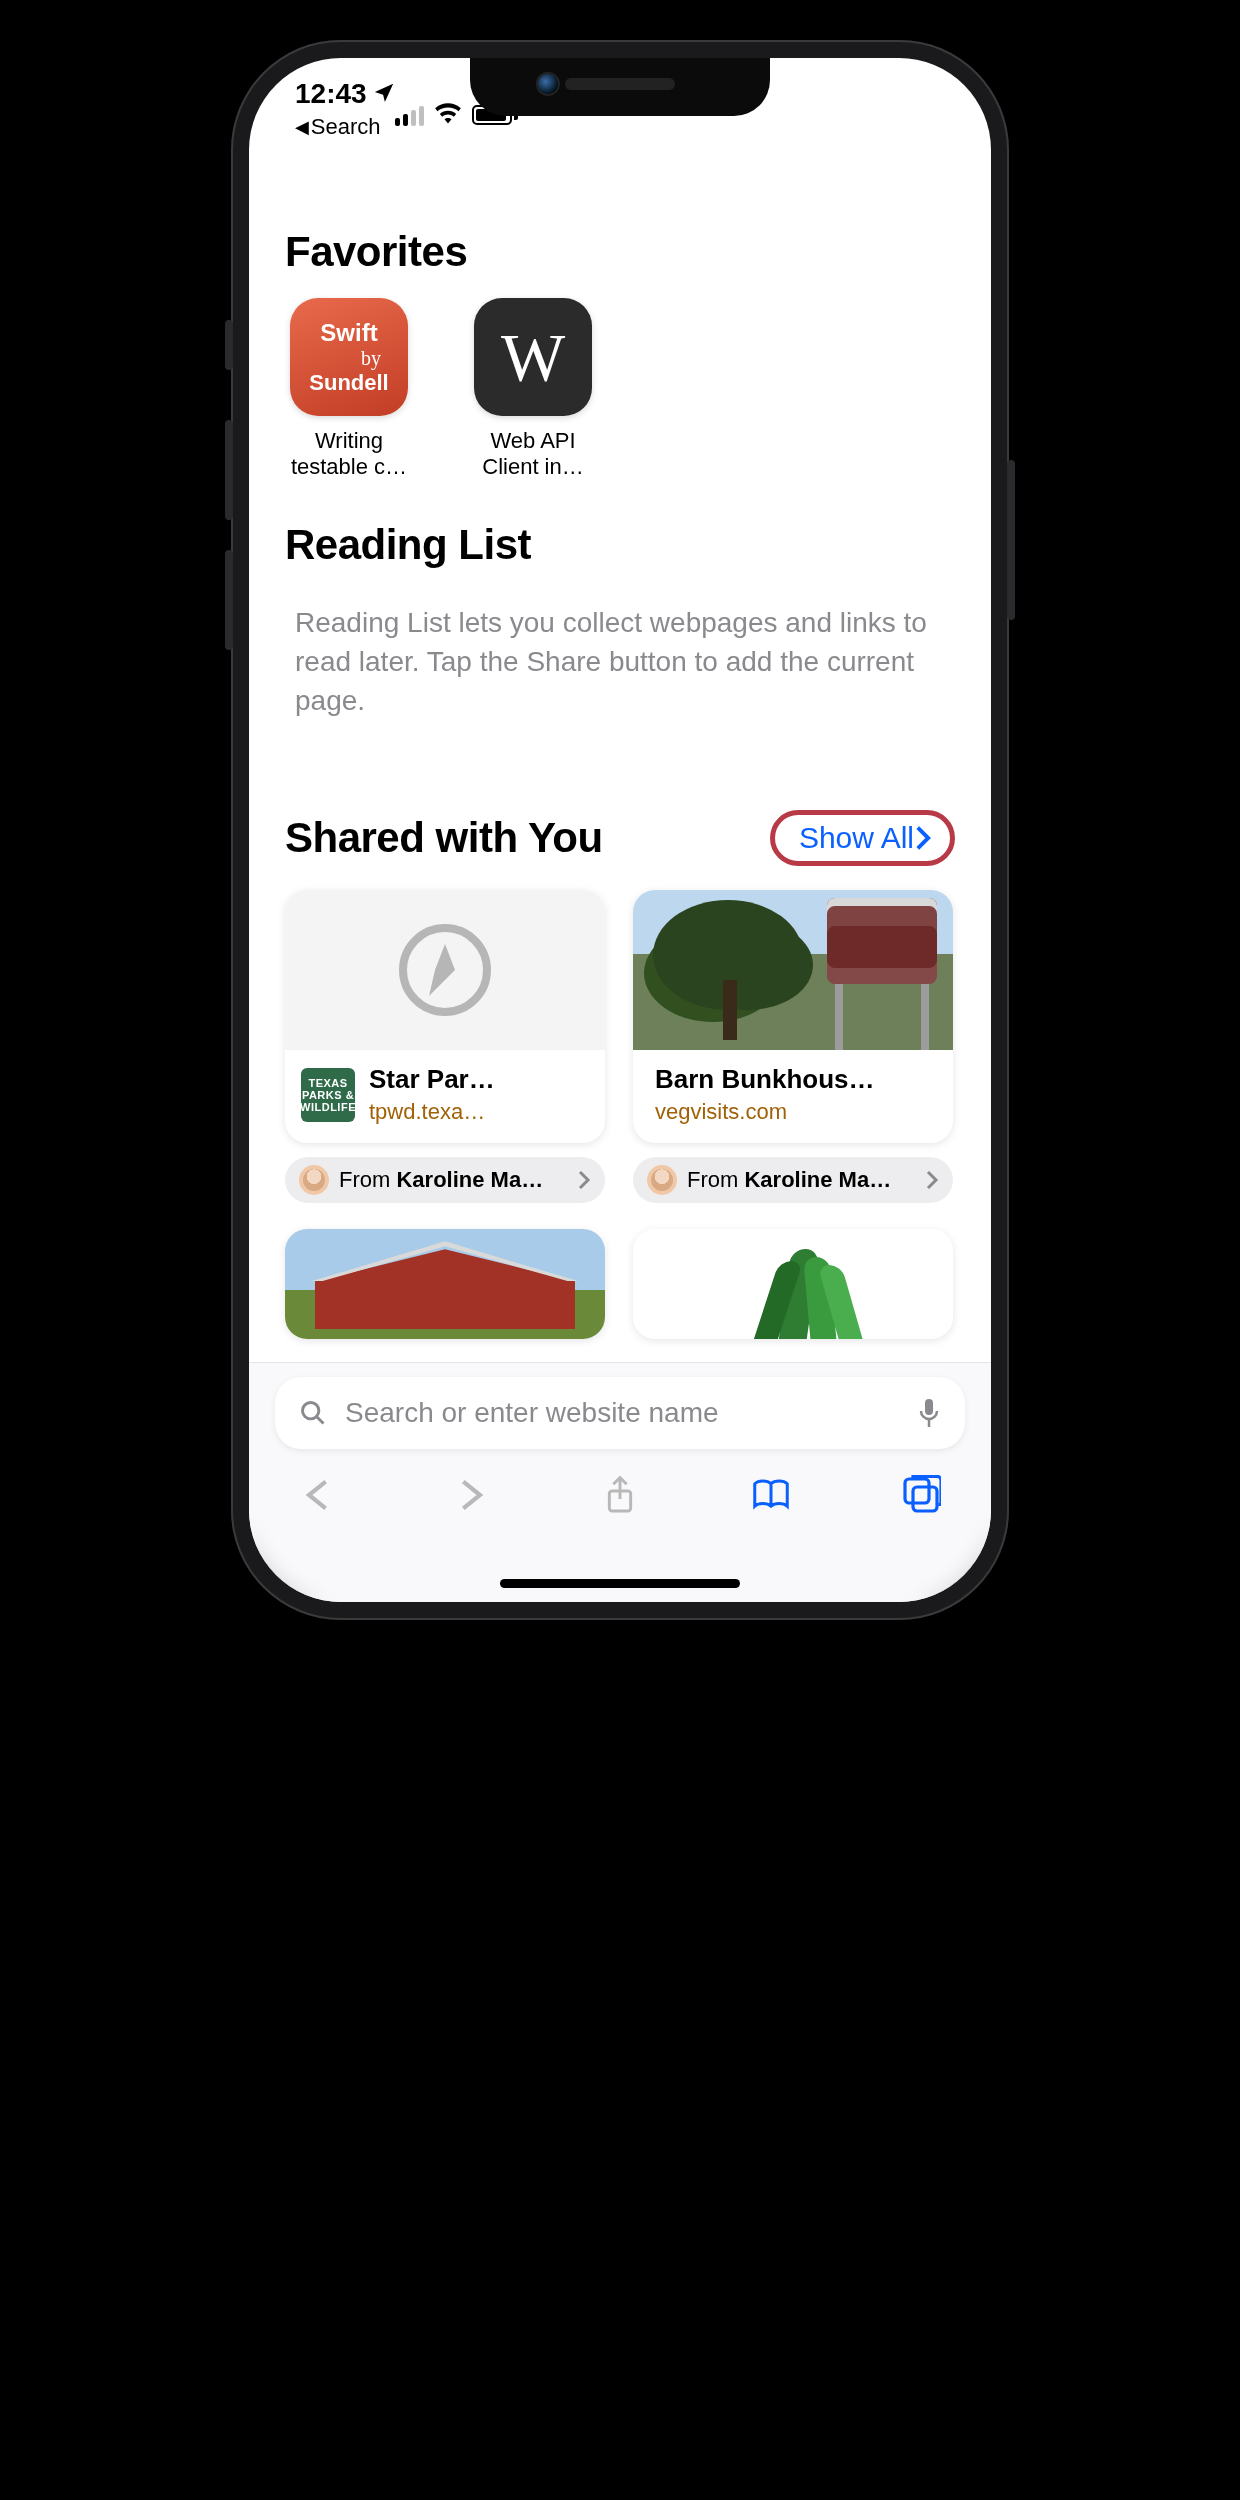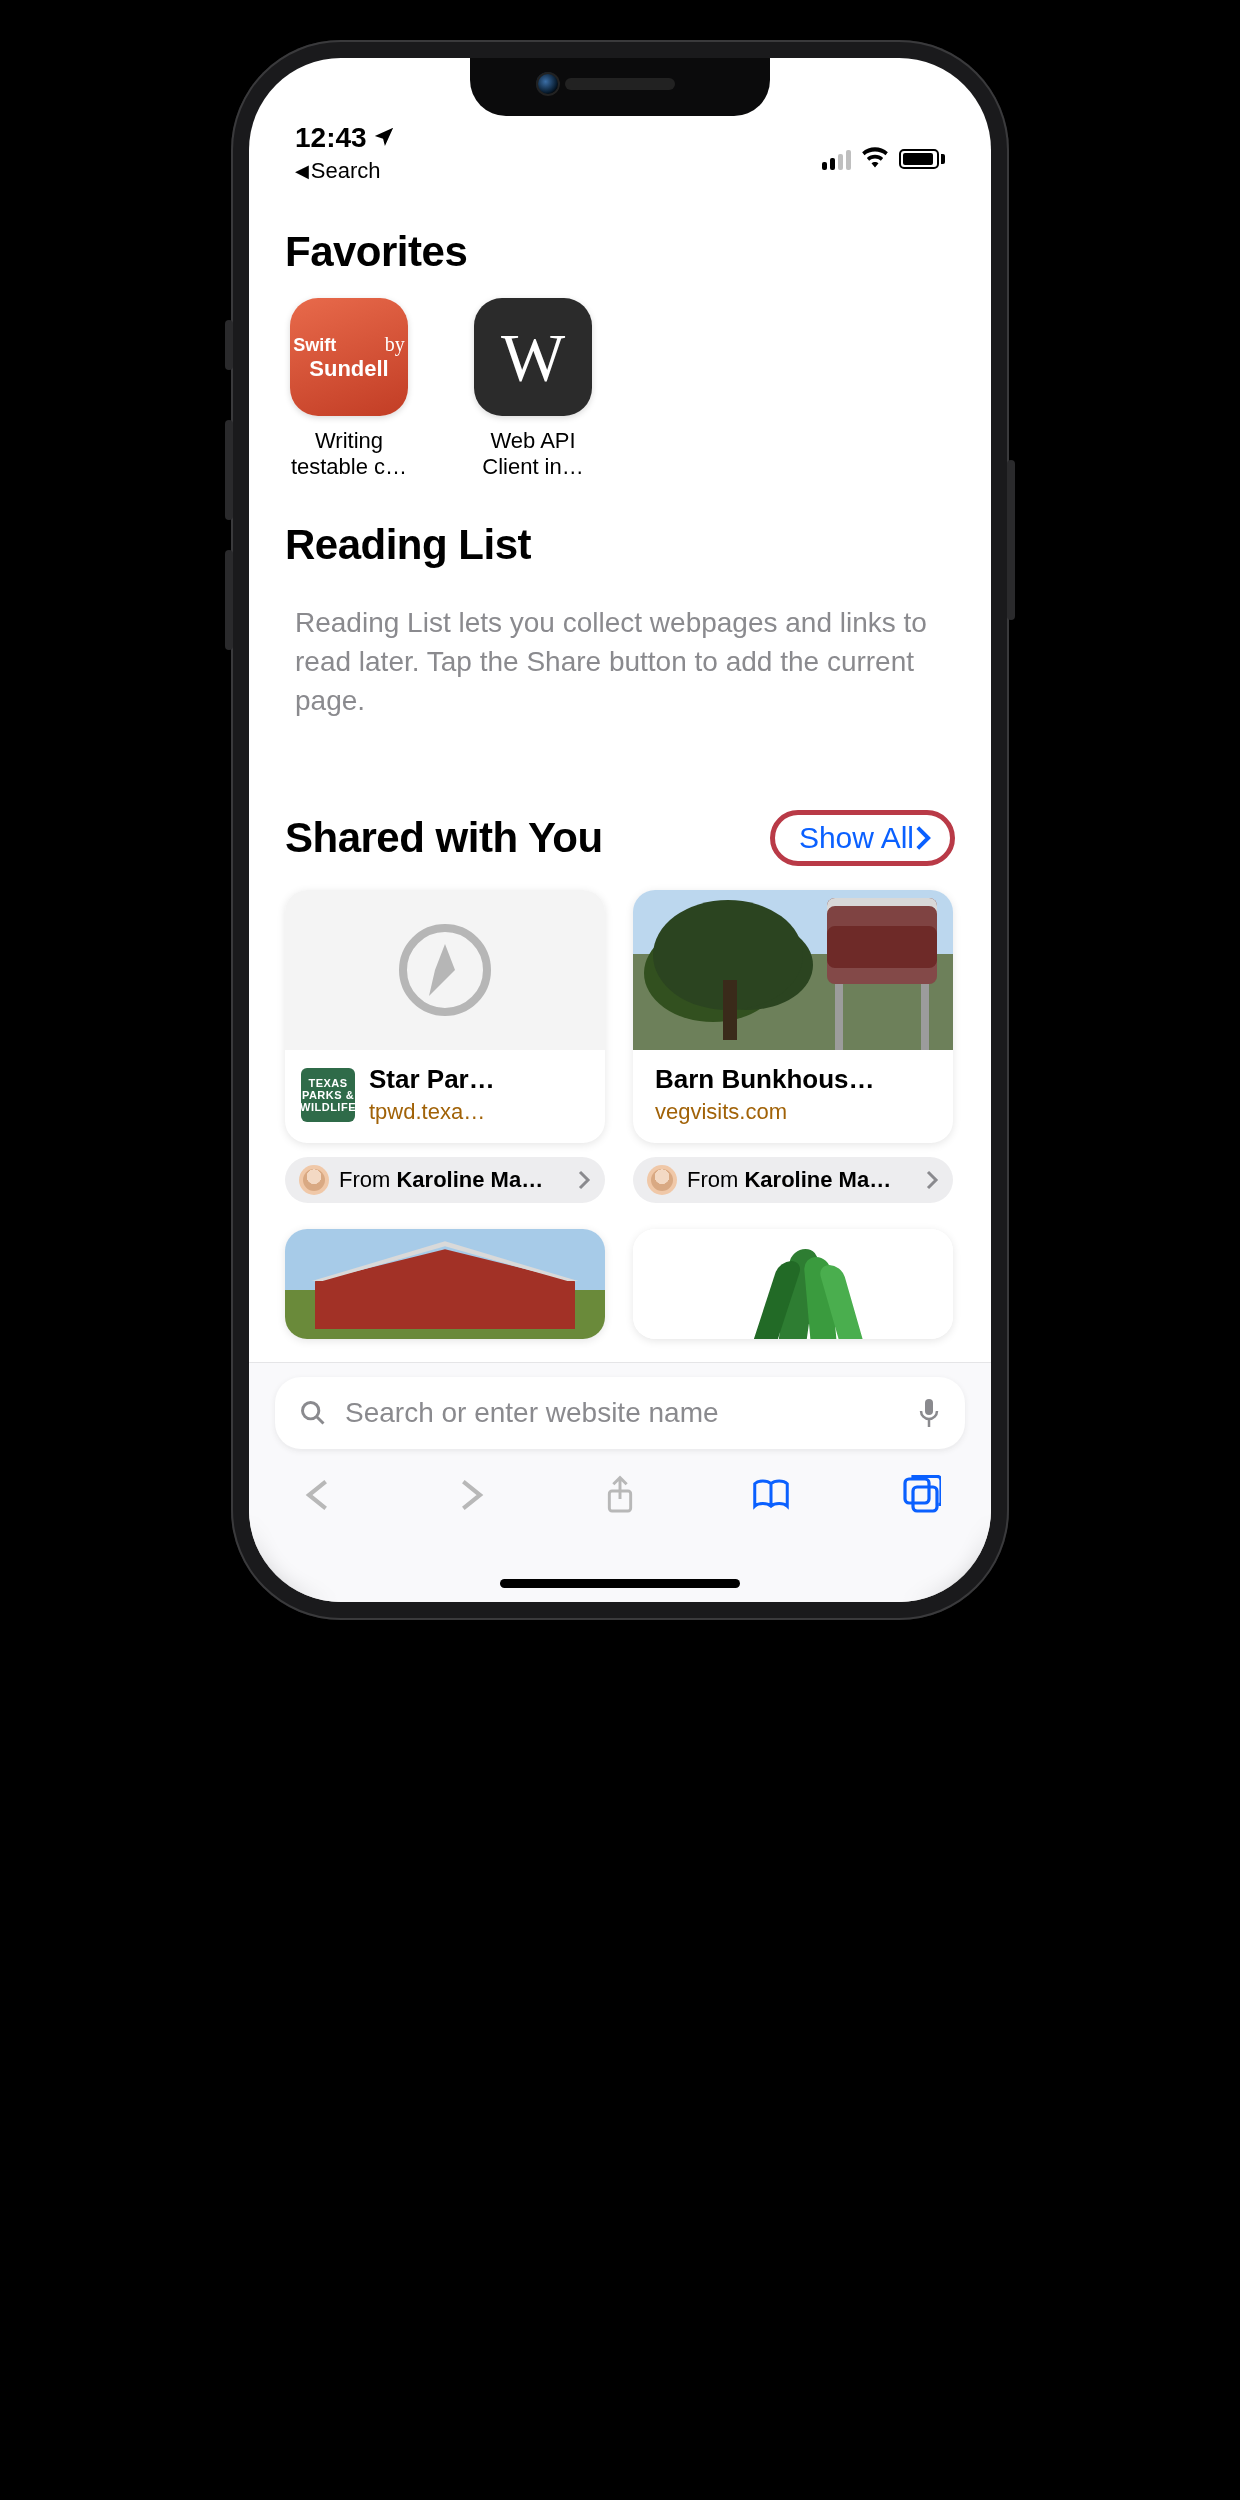--- a/index.html
+++ b/index.html
@@ -64,26 +64,24 @@
   }
   .notch .grill {
     width:110px;height:12px;border-radius:6px;background:#222;
     margin-top:-6px;
   }
   .status-bar {
     position: absolute;
     top: 20px; left: 0; right: 0;
     height: 60px;
     display: flex;
-    justify-content: space-between;
     padding: 0 46px;
     font-weight: 600;
     font-size: 28px;
     z-index: 40;
-    margin-top: 44px;
   }
   .status-left { display:flex; flex-direction:column; align-items:flex-start;}
   .time-row { display:flex; align-items:center; gap:6px; }
   .loc-arrow svg { width:22px;height:22px; }
   .back-search { font-size:22px; font-weight:400; margin-top:4px; display:flex; align-items:center; gap:2px;}
   .back-search .tri { font-size:18px; }
   .status-right { display:flex; align-items:center; gap:10px; padding-top:14px;}
   .sig-bars { display:flex; align-items:flex-end; gap:3px; height:22px;}
   .sig-bars span { width:5px; background:#bfbfbf; border-radius:2px; }
   .sig-bars span.on { background:#000; }
@@ -101,21 +99,21 @@
     top:130px; left:0; right:0; bottom:0;
     padding: 0 36px;
     overflow:hidden;
   }
   h2.section-title { font-size:42px; font-weight:800; letter-spacing:-0.5px; margin-top:40px; }
   
   .fav-row { display:flex; gap:56px; margin-top:22px; }
   .fav-item { width:128px; text-align:center; }
   .fav-icon { width:118px;height:118px;border-radius:28px; display:flex;align-items:center;justify-content:center;font-weight:700;color:#fff; box-shadow:0 2px 6px rgba(0,0,0,0.15); margin:0 auto;}
   .fav-icon.red { background: linear-gradient(160deg,#e86a4b 0%, #c23d25 100%);}
-  .fav-icon.red .line1 {font-size:18px; font-weight:800;}
+  .fav-icon.red .line1 {font-size:24px; font-weight:800;}
   .fav-icon.red .by {font-family: cursive; font-size:20px; font-weight:400;padding-left:44px;}
   .fav-icon.red .line2 {font-size:22px; font-weight:800;}
   .fav-icon.black { background:#2b2b2b; font-size:68px; font-weight:400; font-family: Georgia, serif;}
   .fav-label { font-size:22px; font-weight:500; margin-top:12px; line-height:1.2; overflow:hidden; display:-webkit-box; -webkit-line-clamp:2; -webkit-box-orient:vertical;}
   
   .reading-info { font-size:28px; color:#8a8a8e; margin-top:34px; padding:0 10px; line-height:1.4; }
   
   .shared-header { display:flex; justify-content:space-between; align-items:center; margin-top:90px; }
   .shared-header h2 { margin-top:0; }
   .show-all-pill { border:5px solid #b93a47; border-radius:40px; padding:6px 18px 6px 24px; display:flex; align-items:center; gap:0; color:#0a60ff; font-size:30px; font-weight:400;}

